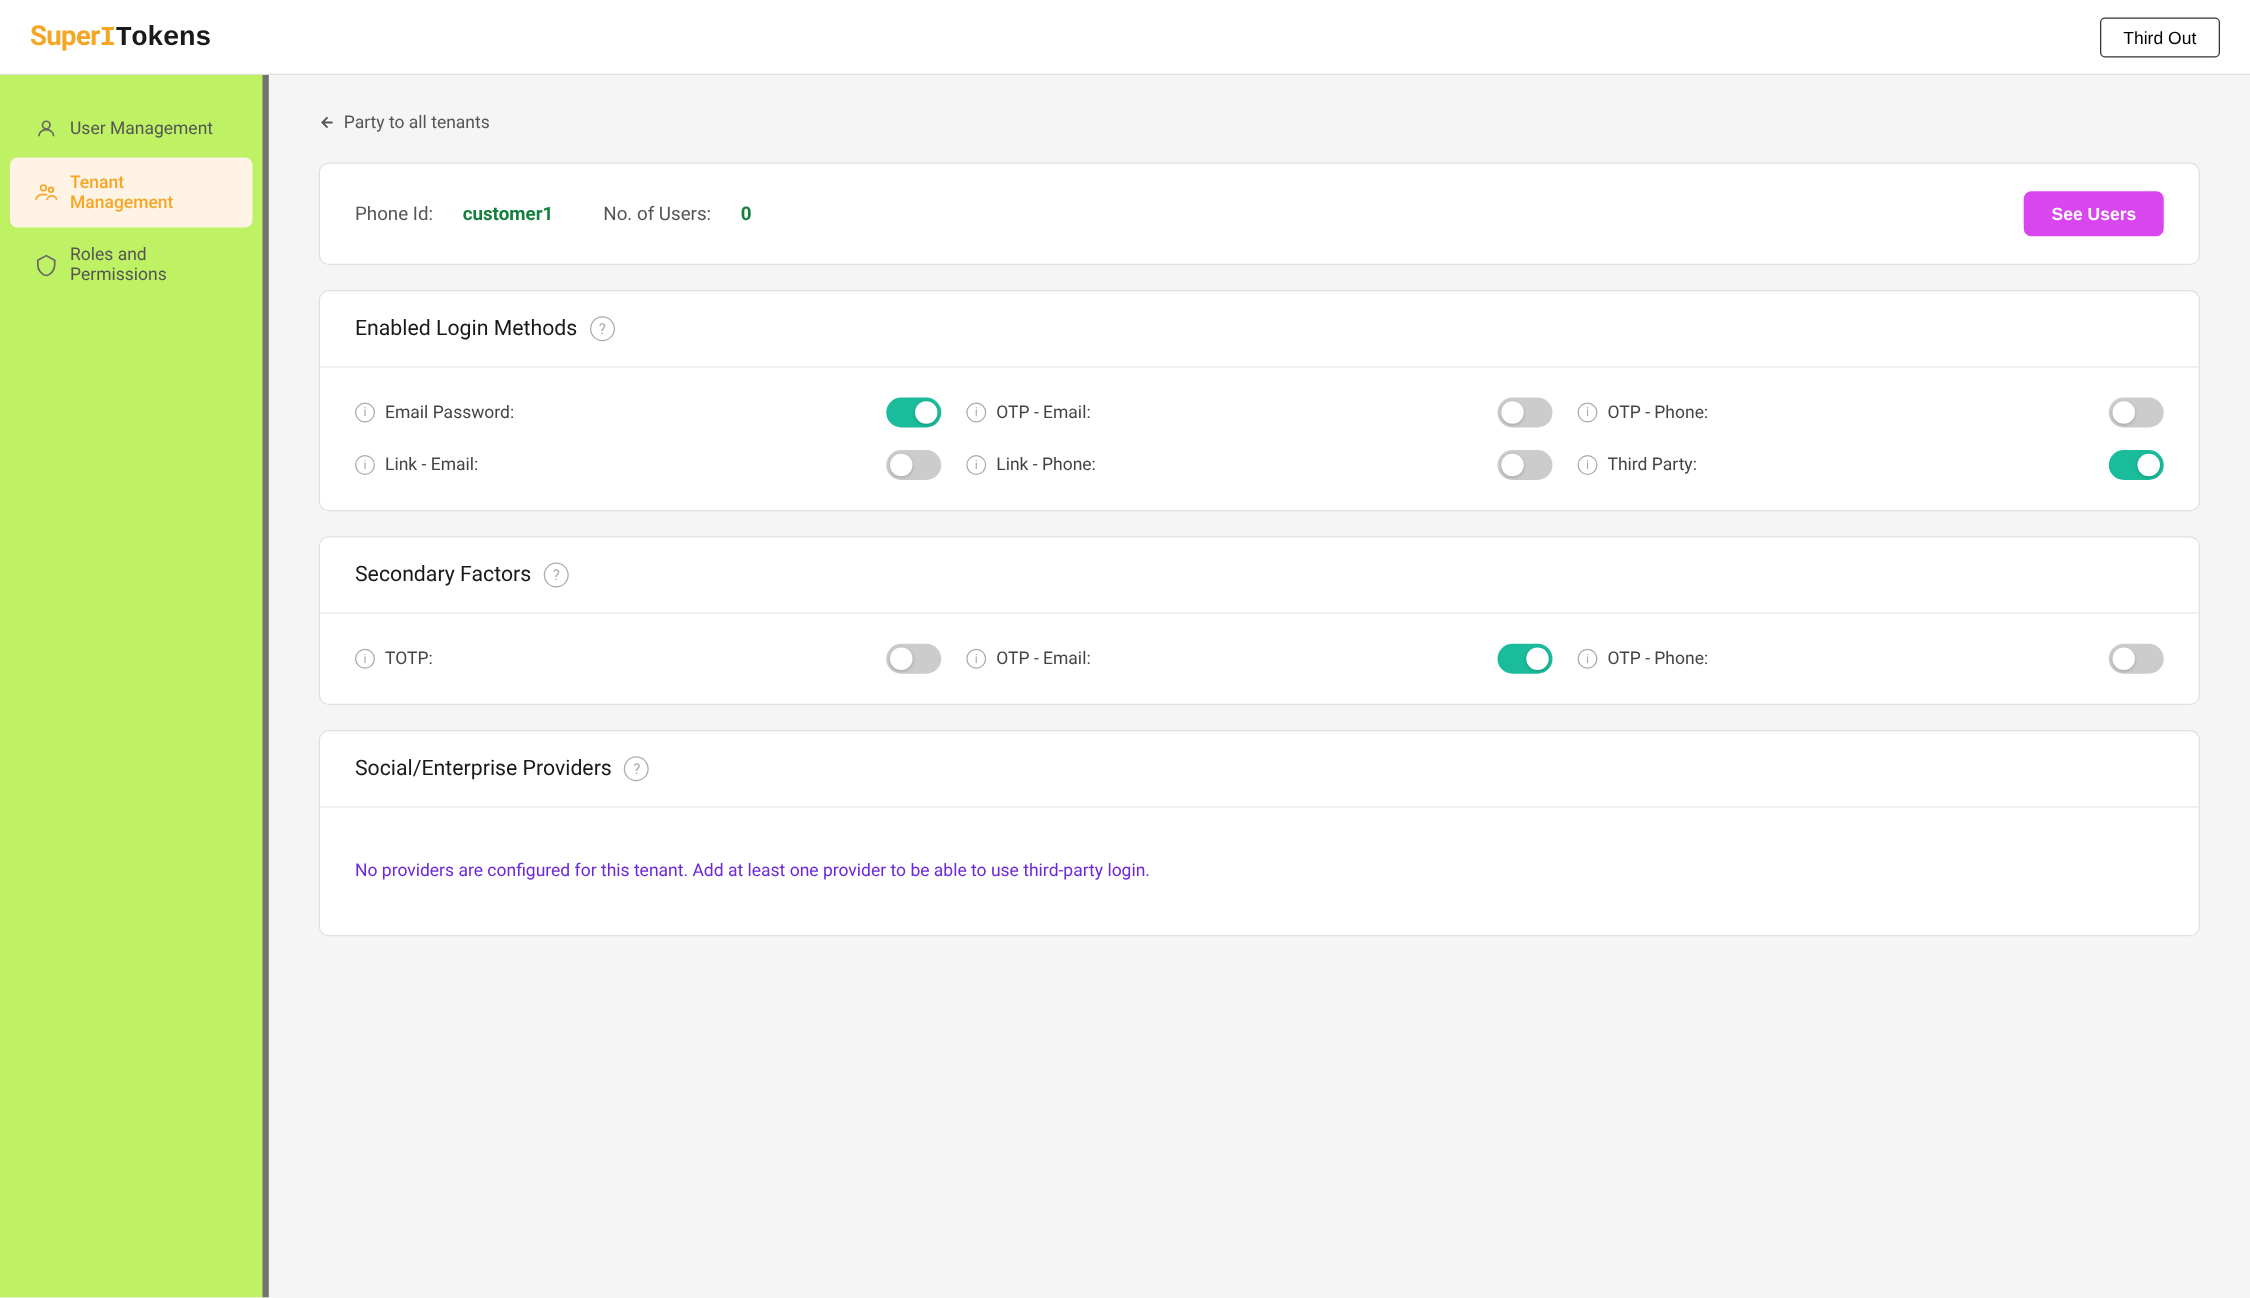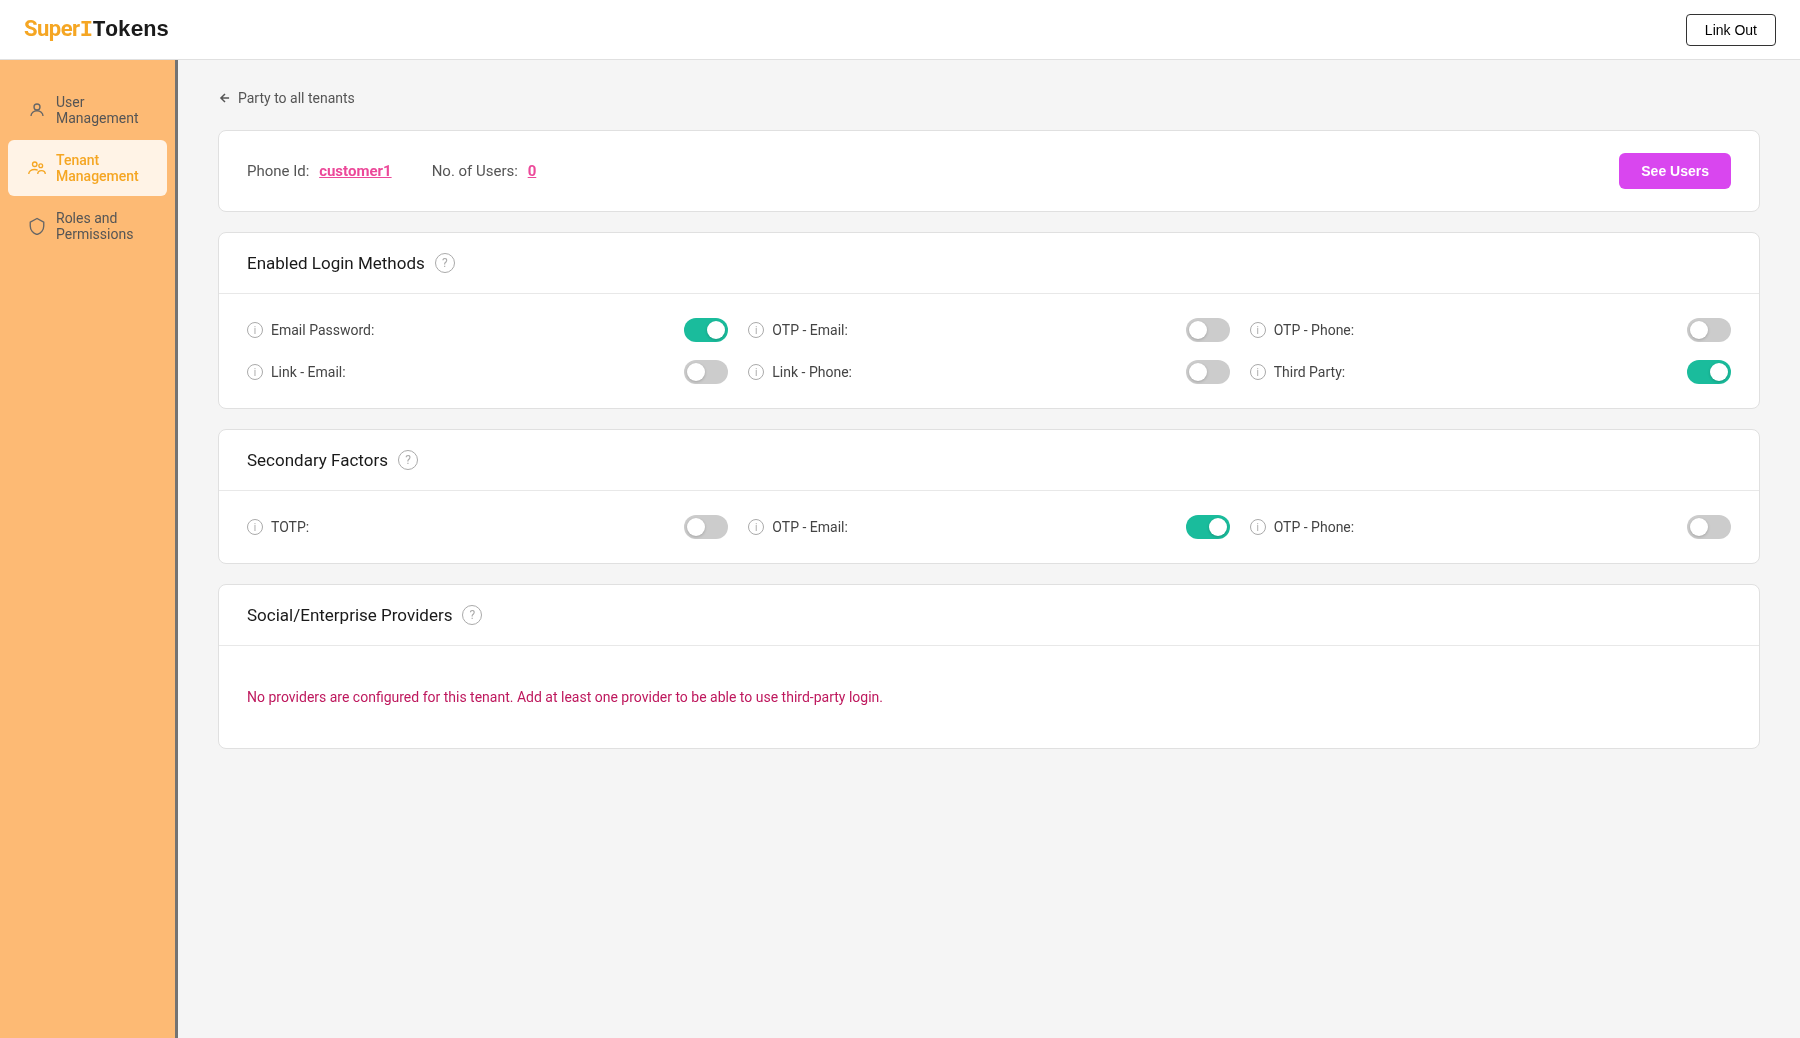--- a/index.html
+++ b/index.html
@@ -37,23 +37,23 @@
 
     
     .layout {
       display: flex;
       margin-top: 60px;
       min-height: calc(100vh - 60px);
     }
 
     
     .sidebar {
-      width: 178px;
-      background: #fdba74;
-      border-right: 3px solid #737373;
+      width: 215px;
+      background: #bef264;
+      border-right: 5px solid #737373;
       padding: 20px 0;
       flex-shrink: 0;
     }
     .sidebar-item {
       display: flex;
       align-items: center;
       gap: 10px;
       padding: 12px 20px;
       cursor: pointer;
       font-size: 14px;
@@ -107,24 +107,23 @@
       display: flex;
       align-items: center;
       padding: 22px 28px;
       gap: 40px;
     }
     .tenant-field {
       font-size: 15px;
       color: #555;
     }
     .tenant-field strong {
-      color: #ec4899;
+      color: #15803d;
       font-weight: 700;
-      margin-left: 6px;
-      text-decoration: underline;
+      margin-left: 20px;
     }
     .see-users-btn {
       background: #d946ef;
       color: #fff;
       border: none;
       padding: 10px 22px;
       font-size: 14px;
       font-weight: 600;
       border-radius: 6px;
       cursor: pointer;
@@ -214,33 +213,33 @@
       justify-content: center;
       font-size: 12px;
       color: #aaa;
       flex-shrink: 0;
       cursor: pointer;
     }
 
     
     .providers-text {
       font-size: 14px;
-      color: #be185d;
+      color: #6d28d9;
       line-height: 1.6;
       padding: 16px 0;
     }
   </style>
 </head>
 <body>
 
 <header class="header">
   <div class="logo">
     <span class="logo-super">Super</span><span class="logo-tokens"><span style="color:#f5a623;">I</span><span>Tokens</span></span>
   </div>
-  <button class="sign-out-btn">Link Out</button>
+  <button class="sign-out-btn">Third Out</button>
 </header>
 
 <div class="layout">
 
   <aside class="sidebar">
     <div class="sidebar-item">
       <span class="sidebar-icon">
         <svg width="18" height="18" viewBox="0 0 24 24" fill="none" stroke="#666" stroke-width="1.8">
           <circle cx="12" cy="8" r="4"></circle>
             <path d="M4 20c0-4 3.6-7 8-7s8 3 8 7"></path>

